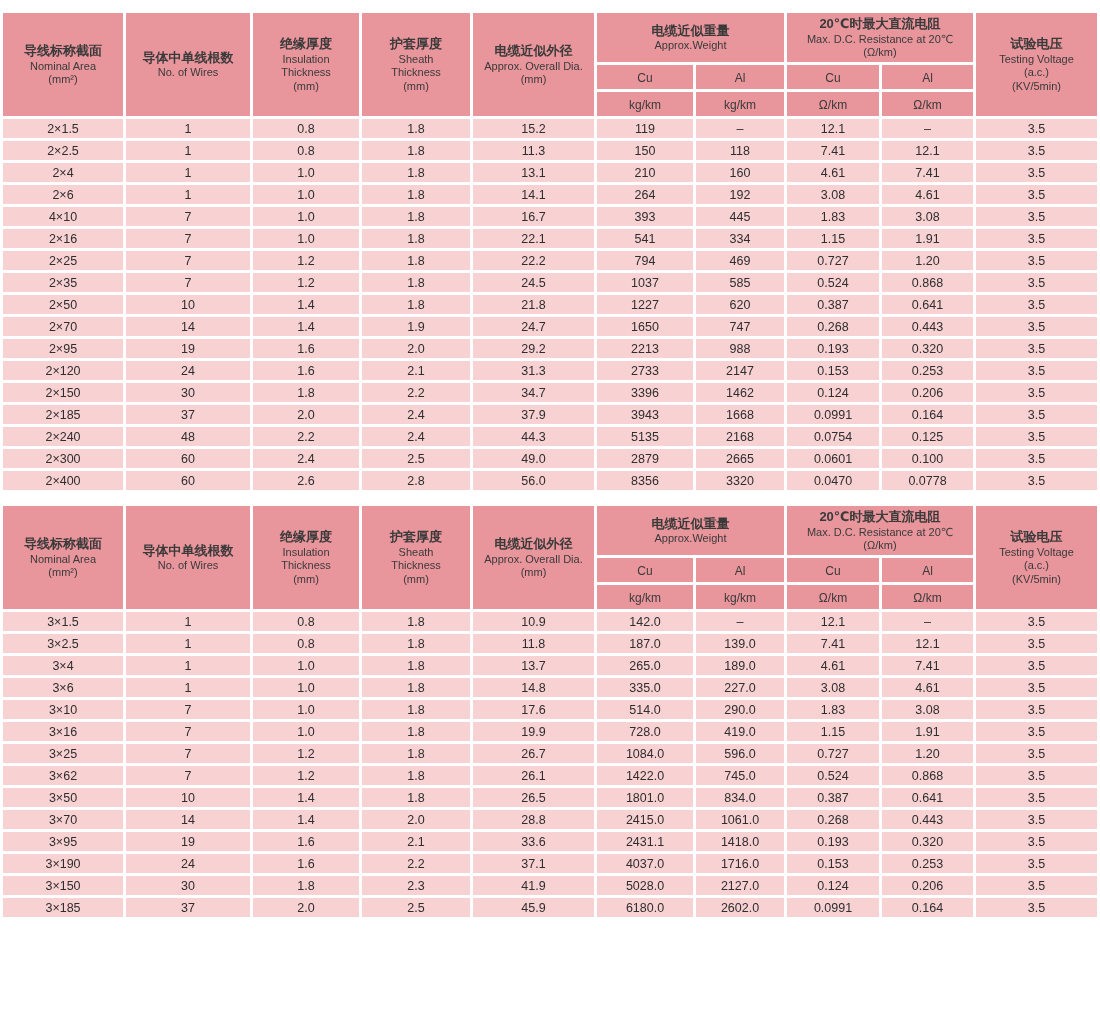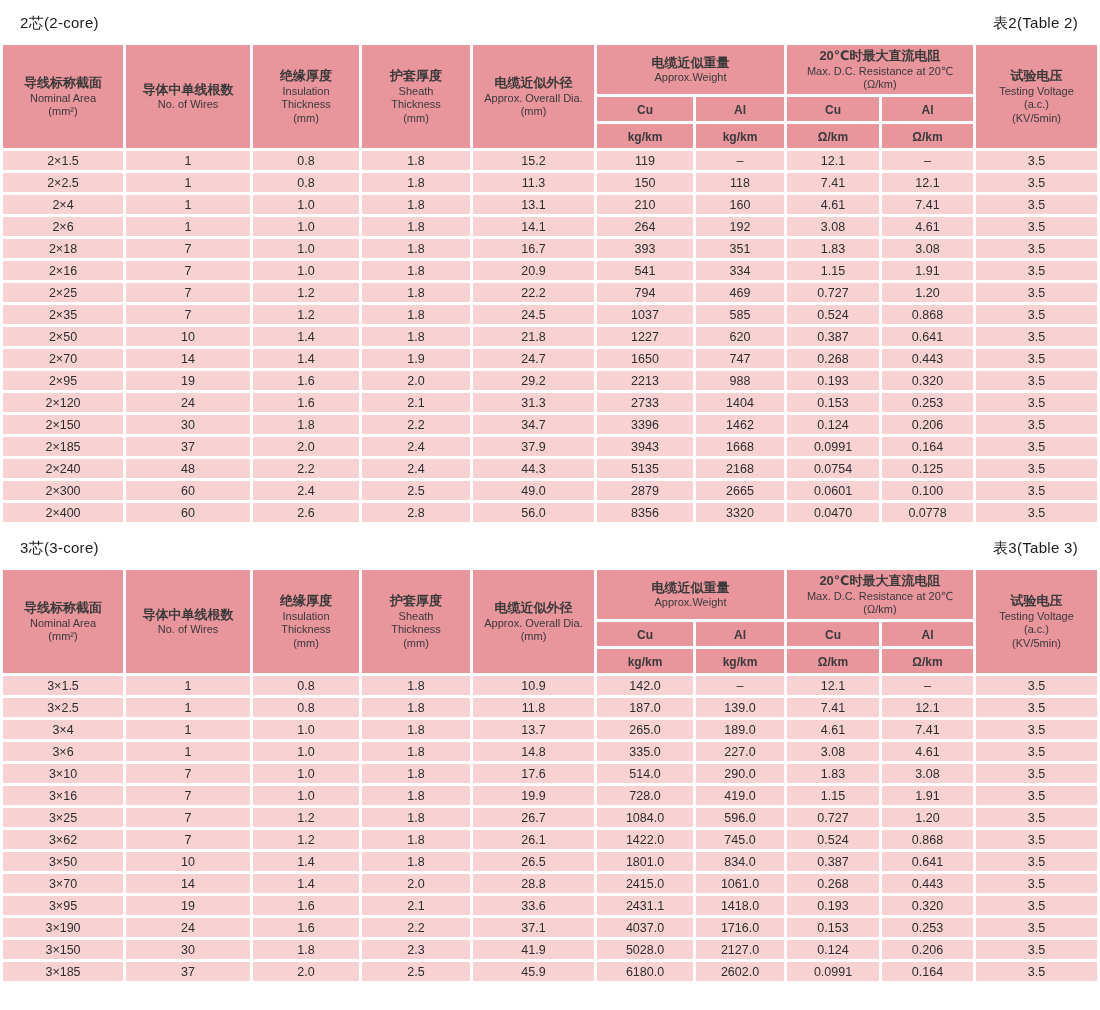--- a/index.html
+++ b/index.html
@@ -31,42 +31,38 @@
     font-weight:normal;
     vertical-align:middle;
     text-align:center;
     padding:2px 1px;
     color:#3a3a3a;
   }
   tr.h-group{height:46px;}
   tr.h-sub{height:24px;}
   .zh{font-size:13px;font-weight:bold;line-height:1.35;color:#3a3a3a;}
   .en{font-size:11px;line-height:1.25;color:#3a3a3a;}
-  .sub-lbl{font-size:12px;color:#3a3a3a;font-weight:bold;}
+  .sub-lbl{font-size:12px;color:#3a3a3a;}
   td{
     background:#f8d1d3;
     text-align:center;
     font-size:12.5px;
     height:19px;
     padding:0 2px;
     color:#2e2e2e;
     overflow:hidden;
     white-space:nowrap;
   }
   .spacer{height:10px;}
 </style>
 </head>
 <body>
 
 <div class="sheet">
 
-  <div class="sec-title">
-    <span>2芯(2-core)</span>
-    <span class="right">表2(Table 2)</span>
-  </div>
 
   <table>
     <colgroup>
       <col style="width:120px">
         <col style="width:124px">
         <col style="width:106px">
       <col style="width:108px">
         <col style="width:121px">
         <col style="width:96px">
       <col style="width:88px">
@@ -174,37 +170,37 @@
           <td>1.0</td>
           <td>1.8</td>
           <td>14.1</td>
           <td>264</td>
           <td>192</td>
           <td>3.08</td>
           <td>4.61</td>
           <td>3.5</td>
         </tr>
         <tr>
-          <td>2×18</td>
+          <td>4×10</td>
           <td>7</td>
           <td>1.0</td>
           <td>1.8</td>
           <td>16.7</td>
           <td>393</td>
-          <td>351</td>
+          <td>445</td>
           <td>1.83</td>
           <td>3.08</td>
           <td>3.5</td>
         </tr>
         <tr>
           <td>2×16</td>
           <td>7</td>
           <td>1.0</td>
           <td>1.8</td>
-          <td>20.9</td>
+          <td>22.1</td>
           <td>541</td>
           <td>334</td>
           <td>1.15</td>
           <td>1.91</td>
           <td>3.5</td>
         </tr>
         <tr>
           <td>2×25</td>
           <td>7</td>
           <td>1.2</td>
@@ -264,21 +260,21 @@
           <td>0.320</td>
           <td>3.5</td>
         </tr>
         <tr>
           <td>2×120</td>
           <td>24</td>
           <td>1.6</td>
           <td>2.1</td>
           <td>31.3</td>
           <td>2733</td>
-          <td>1404</td>
+          <td>2147</td>
           <td>0.153</td>
           <td>0.253</td>
           <td>3.5</td>
         </tr>
         <tr>
           <td>2×150</td>
           <td>30</td>
           <td>1.8</td>
           <td>2.2</td>
           <td>34.7</td>
@@ -334,24 +330,20 @@
           <td>3320</td>
           <td>0.0470</td>
           <td>0.0778</td>
           <td>3.5</td>
         </tr>
       </tbody>
   </table>
 
   <div class="spacer"></div>
 
-  <div class="sec-title">
-    <span>3芯(3-core)</span>
-    <span class="right">表3(Table 3)</span>
-  </div>
 
   <table>
     <colgroup>
       <col style="width:120px">
         <col style="width:124px">
         <col style="width:106px">
       <col style="width:108px">
         <col style="width:121px">
         <col style="width:96px">
       <col style="width:88px">

